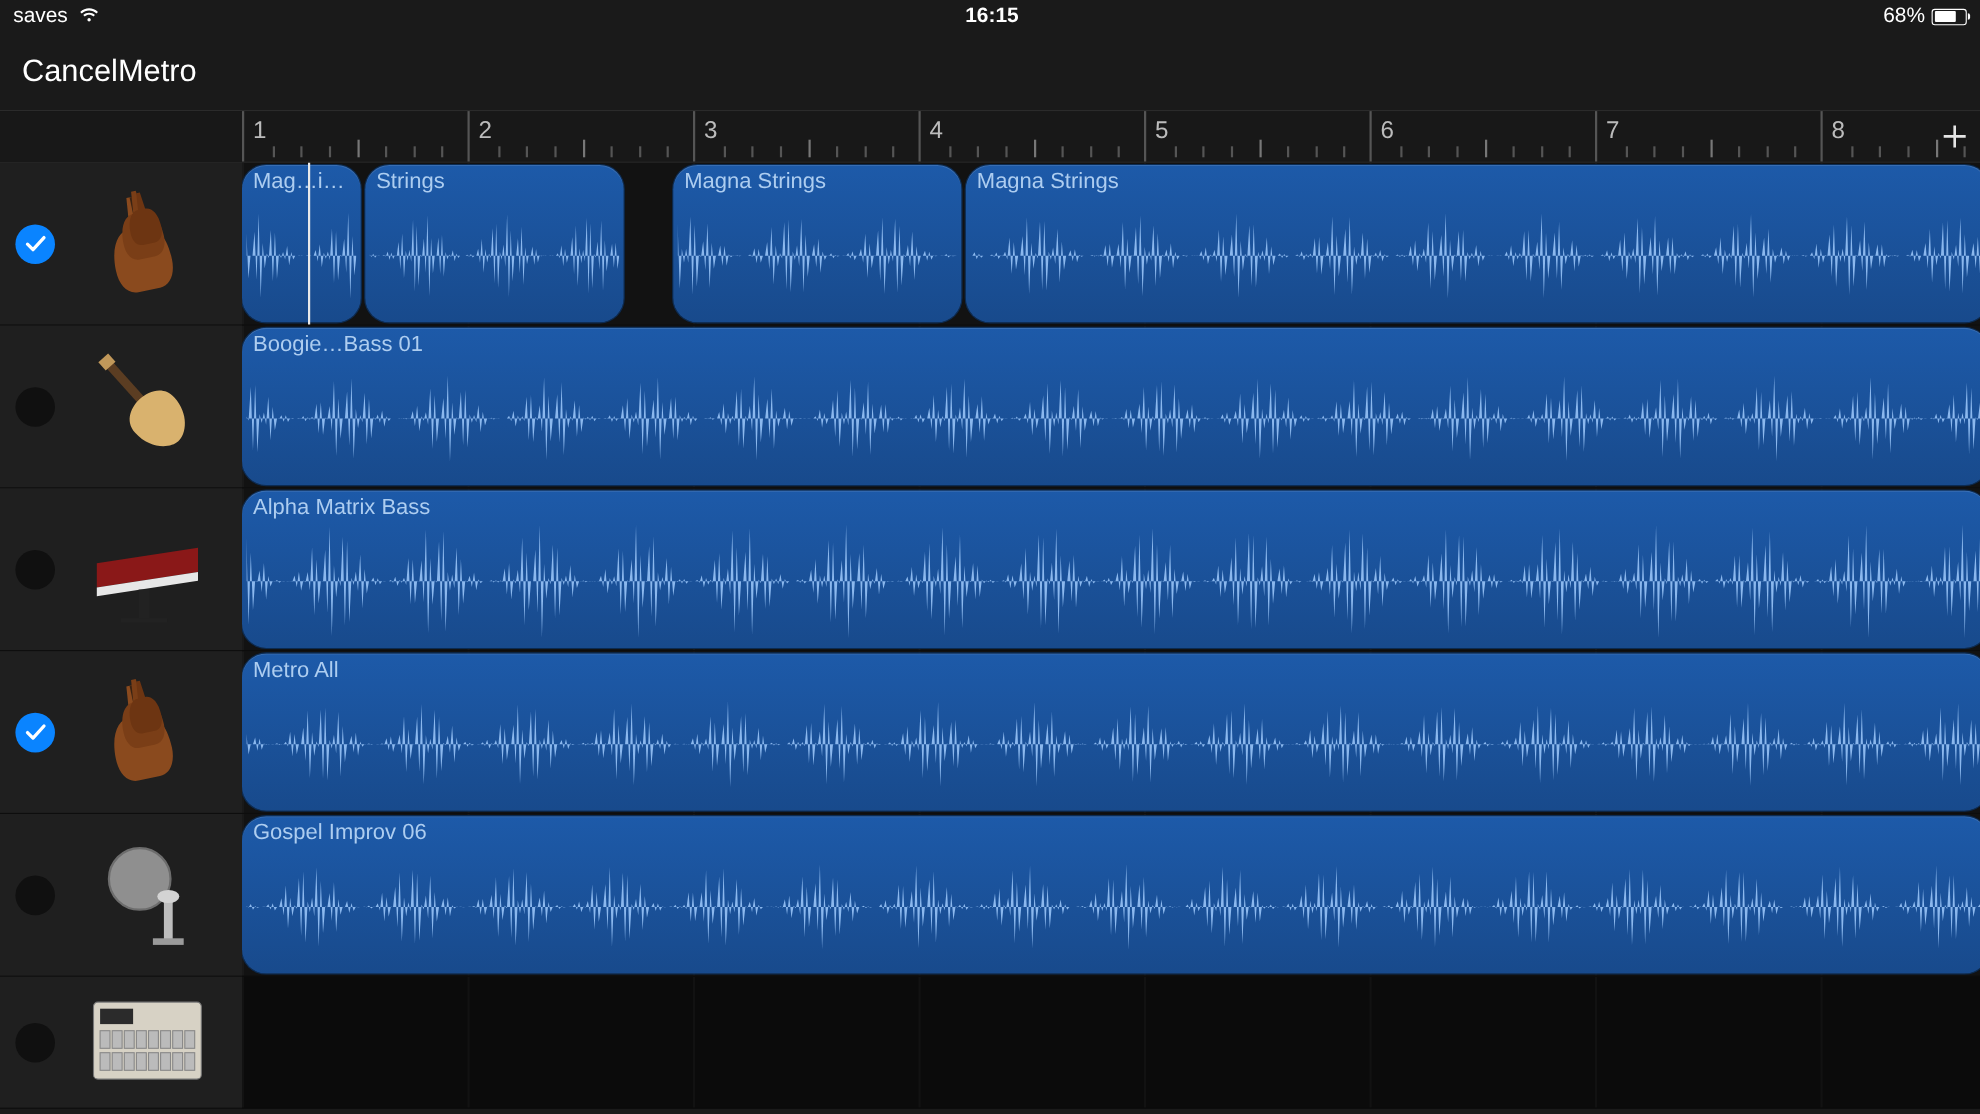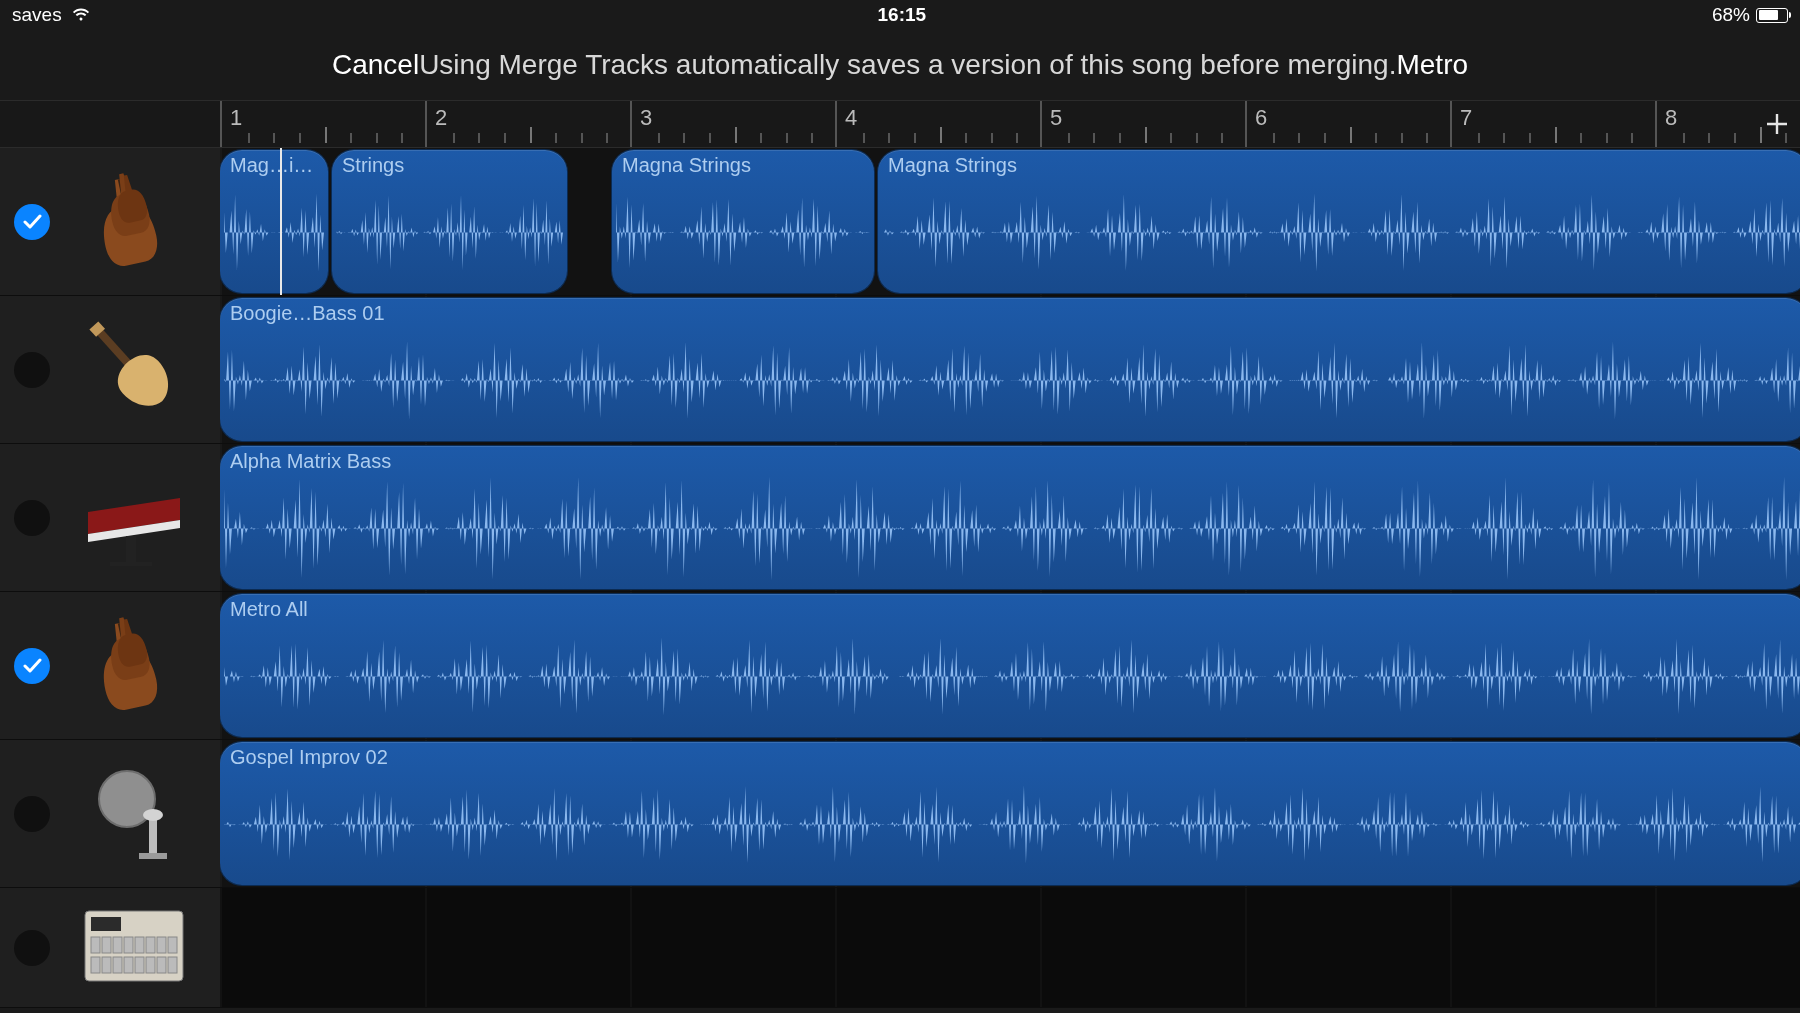--- a/index.html
+++ b/index.html
@@ -9,21 +9,21 @@
   .status-bar { height: 30px; display: flex; align-items: center; justify-content: space-between; padding: 0 12px; font-size: 19px; font-weight: 500; }
   .status-left { display: flex; align-items: center; gap: 8px; }
   .status-right { display: flex; align-items: center; gap: 6px; }
   .wifi-icon svg { width: 22px; height: 16px; }
   .battery { display: flex; align-items: center; gap: 4px; }
   .battery-shell { width: 32px; height: 15px; border: 1.5px solid #fff; border-radius: 3px; position: relative; display: inline-block; }
   .battery-shell::after { content: ""; position: absolute; right: -4px; top: 3.5px; width: 2.5px; height: 6px; background: #fff; border-radius: 0 2px 2px 0; }
   .battery-level { position: absolute; left: 1.5px; top: 1.5px; bottom: 1.5px; background: #fff; border-radius: 1px; }
 
   
-  .toolbar { height: 70px; display: flex; align-items: center; justify-content: center; padding: 0 20px; font-size: 28px; }
+  .toolbar { height: 70px; display: flex; align-items: center; justify-content: flex-start; padding: 0 20px; font-size: 28px; }
   .toolbar .tb-cancel { color: #fff; font-weight: 400; cursor: pointer; }
   .toolbar .tb-msg    { color: #d8d8d8; font-weight: 400; font-size: 28px; }
   .toolbar .tb-merge  { color: #fff; font-weight: 400; cursor: pointer; }
 
   
   .ruler-row { display: flex; height: 48px; background: #181818; border-top: 1px solid #2b2b2b; border-bottom: 1px solid #2b2b2b; position: relative; }
   .ruler-spacer { width: 220px; flex: 0 0 220px; background: #181818; }
   .ruler { position: relative; flex: 1; overflow: hidden; }
   .ruler .bar { position: absolute; top: 0; height: 100%; width: 205px; border-left: 2px solid #555; }
   .ruler .bar span { position: absolute; top: 4px; left: 8px; font-size: 22px; color: #bbb; }
@@ -77,21 +77,20 @@
     <span class="battery">
       <span class="battery-shell">
           <span class="battery-level" id="battLevel" style="width: 19.04px;"></span>
         </span>
     </span>
   </div>
 </div>
 
 <div class="toolbar">
   <div class="tb-cancel">Cancel</div>
-  <div class="tb-msg">Using Merge Tracks automatically saves a version of this song before merging.</div>
   <div class="tb-merge">Metro</div>
 </div>
 
 <div class="ruler-row">
   <div class="ruler-spacer"></div>
   <div class="ruler" id="ruler">
       <div class="bar" style="left: 0px; width: 205px;">
         <span>1</span>
         <div class="beat" style="left: 25.625px;"></div>
         <div class="beat" style="left: 51.25px;"></div>
@@ -353,21 +352,21 @@
         <div class="track-lane">
           <div class="grid" style="left: 0px;"></div>
           <div class="grid" style="left: 205px;"></div>
           <div class="grid" style="left: 410px;"></div>
           <div class="grid" style="left: 615px;"></div>
           <div class="grid" style="left: 820px;"></div>
           <div class="grid" style="left: 1025px;"></div>
           <div class="grid" style="left: 1230px;"></div>
           <div class="grid" style="left: 1435px;"></div>
           <div class="region" style="left: 0px; width: 1588px;">
-            <div class="label">Gospel Improv 02</div>
+            <div class="label">Gospel Improv 06</div>
             <div class="wave"><svg viewBox="0 0 1588 96" preserveAspectRatio="none">
                 <path d="M0 48 L0 47.482166419435025 L2 48.517833580564975 L4 45.67748165889876 L6 50.32251834110124 L8 47.34190871359746 L10 48.65809128640254 L12 47.999136991632824 L14 48.000863008367176 L16 47.86549126710357 L18 48.13450873289643 L20 45.89834311508513 L22 50.10165688491487 L24 45.06906327587316 L26 50.93093672412684 L28 47.99221409640457 L30 48.00778590359543 L32 41.102026219480955 L34 54.897973780519045 L36 30.648414652548915 L38 65.35158534745108 L40 40.49611468911484 L42 55.50388531088516 L44 46.64891669950933 L46 49.35108330049067 L48 24.735800252029502 L50 71.2641997479705 L52 19.363294595800397 L54 76.6367054041996 L56 43.6828699364946 L58 52.3171300635054 L60 40.44655324447624 L62 55.55344675552376 L64 16.198784903178783 L66 79.80121509682121 L68 27.007001711527714 L70 68.99299828847228 L72 47.68908117548897 L74 48.31091882451103 L76 36.760814541028836 L78 59.239185458971164 L80 28.02115291479739 L82 67.9788470852026 L84 41.68702926713266 L86 54.31297073286734 L88 47.74665468691848 L90 48.25334531308152 L92 43.17154970682722 L94 52.82845029317278 L96 44.766833446041325 L98 51.233166553958675 L100 47.780153049555736 L102 48.219846950444264 L104 47.98376483067766 L106 48.01623516932234 L108 47.79544818648203 L110 48.20455181351797 L112 46.83542164496928 L114 49.16457835503072 L116 47.869672787132096 L118 48.130327212867904 L120 45.09143653643494 L122 50.90856346356506 L124 36.3346672736834 L126 59.6653327263166 L128 40.10071366905488 L130 55.89928633094512 L132 47.870616254184924 L134 48.129383745815076 L136 31.789484920990365 L138 64.21051507900964 L140 20.16936328604567 L142 75.83063671395433 L144 40.29367928591811 L146 55.70632071408189 L148 44.2912465162595 L150 51.7087534837405 L152 18.282124029690465 L154 77.71787597030954 L156 20.891327428343097 L158 75.10867257165691 L160 45.96105113027939 L162 50.03894886972061 L164 38.773336964480784 L166 57.226663035519216 L168 22.823738518525325 L170 73.17626148147468 L172 36.100611796564856 L174 59.899388203435144 L176 47.99973581939435 L178 48.00026418060565 L180 41.16801642833555 L182 54.83198357166445 L184 40.31758525597267 L186 55.68241474402733 L188 46.67669003411755 L190 49.32330996588245 L192 47.88348914416926 L194 48.11651085583074 L196 47.77173856841598 L198 48.22826143158402 L200 47.9422257696643 L202 48.0577742303357 L204 47.885185182462905 L206 48.114814817537095 L208 47.18247414698145 L210 48.81752585301855 L212 41.73897714633006 L214 54.26102285366994 L216 41.33664010416431 L218 54.66335989583569 L220 47.924956833762295 L222 48.075043166237705 L224 38.29558671639694 L226 57.70441328360306 L228 23.95070426213759 L230 72.04929573786241 L232 37.366460097461534 L234 58.633539902538466 L236 46.9106431240328 L238 49.0893568759672 L240 23.158908984652783 L242 72.84109101534722 L244 16.84831326348413 L246 79.15168673651587 L248 42.706687265033324 L250 53.293312734966676 L252 41.89852387489354 L254 54.10147612510646 L256 20.030483242921 L258 75.96951675707899 L260 29.229491931720723 L262 66.77050806827927 L264 47.52762618323669 L266 48.47237381676331 L268 40.50741399182908 L270 55.49258600817092 L272 34.76572531972067 L274 61.23427468027933 L276 43.977293305606416 L278 52.022706694393584 L280 47.93438328603422 L282 48.06561671396578 L284 46.433898939968664 L286 49.566101060031336 L288 47.47461241618616 L290 48.52538758381384 L292 47.999570009785536 L294 48.000429990214464 L296 47.90806204995982 L298 48.09193795004018 L300 45.70796881158176 L302 50.29203118841824 L304 43.72121226134368 L306 52.27878773865632 L308 47.55239534479029 L310 48.44760465520971 L312 43.23054788682305 L314 52.76945211317695 L316 29.758281523753674 L318 66.24171847624632 L320 35.91449626744152 L322 60.08550373255848 L324 47.960755493386145 L326 48.039244506613855 L328 29.617932377791117 L330 66.38206762220888 L332 15.901448615014239 L334 80.09855138498577 L336 38.50741771156372 L338 57.49258228843628 L340 45.05985476993924 L342 50.94014523006076 L344 20.341644662597652 L346 75.65835533740236 L348 22.28818453725729 L350 73.7118154627427 L352 45.65686249338836 L354 50.34313750661164 L356 41.43779100927394 L358 54.56220899072606 L360 29.395003357099725 L362 66.60499664290028 L364 39.30469050114843 L366 56.69530949885157 L368 47.986484723924875 L370 48.013515276075125 L372 44.775066335335595 L374 51.224933664664405 L376 45.02810309559474 L378 50.97189690440526 L380 47.681982048536184 L382 48.318017951463816 L384 47.99860139622409 L386 48.00139860377591 L388 47.70140439440301 L390 48.29859560559699 L392 46.262991139611216 L394 49.737008860388784 L396 47.39074570344943 L398 48.60925429655057 L400 46.23634416999666 L402 49.76365583000334 L404 36.185124431958194 L406 59.814875568041806 L408 36.48031530286014 L410 59.51968469713986 L412 47.73081646737473 L414 48.26918353262527 L416 36.201316659069064 L418 59.798683340930936 L420 18.31737098445133 L422 77.68262901554867 L424 34.43437447329725 L426 61.56562552670275 L428 47.26912310099218 L430 48.73087689900782 L432 23.63610687285363 L434 72.36389312714637 L436 16.77367889060477 L438 79.22632110939523 L440 42.12872996669345 L442 53.87127003330655 L444 43.54111002540173 L446 52.45888997459827 L448 25.587170845760788 L450 70.4128291542392 L452 32.91048380789858 L454 63.08951619210142 L456 47.46045240413798 L458 48.53954759586202 L460 43.750460354548856 L462 52.249539645451144 L464 40.9198929232462 L466 55.0801070767538 L468 46.15477476143775 L470 49.84522523856225 L472 47.99287724173984 L474 48.00712275826016 L476 47.9058951964315 L478 48.0941048035685 L480 47.84013097036898 L482 48.15986902963102 L484 47.648878600663124 L486 48.351121399336876 L488 47.59634016931122 L490 48.40365983068878 L492 41.83030178351662 L494 54.16969821648338 L496 38.90504127686414 L498 57.09495872313586 L500 46.9430458376369 L502 49.0569541623631 L504 41.670645520743335 L506 54.329354479256665 L508 23.50801560051591 L510 72.4919843994841 L512 31.680766845605053 L514 64.31923315439495 L516 47.999778031424 L518 48.000221968576 L520 29.025363158121863 L522 66.97463684187814 L524 13.999691480748382 L526 82.00030851925162 L528 37.31869266770218 L530 58.68130733229782 L532 45.927404289355515 L534 50.072595710644485 L536 24.355393268736194 L538 71.6446067312638 L540 25.737288689547473 L542 70.26271131045253 L544 45.65277656103767 L546 50.34722343896233 L548 43.88947155516796 L550 52.11052844483204 L552 36.12589926421864 L554 59.87410073578136 L556 42.78199820001018 L558 53.21800179998982 L560 47.972670032749626 L562 48.027329967250374 L564 47.07092355376915 L566 48.92907644623085 L568 47.64179740467719 L570 48.35820259532281 L572 47.985634075708745 L574 48.014365924291255 L576 47.96873685631861 L578 48.03126314368139 L580 45.73759591210559 L582 50.26240408789441 L584 42.365305445481994 L586 53.634694554518006 L588 46.38206350834692 L590 49.61793649165308 L592 45.35589998225685 L594 50.64410001774315 L596 30.223306041613505 L598 65.77669395838649 L600 31.12231640558663 L602 64.87768359441337 L604 47.360861091263786 L606 48.639138908736214 L608 35.16867283544864 L610 60.83132716455136 L612 14.663748966863345 L614 81.33625103313665 L616 32.20062882674411 L618 63.79937117325589 L620 47.6142215486562 L622 48.3857784513438 L624 26.001071799067212 L626 69.9989282009328 L628 19.206585502361477 L630 76.79341449763852 L632 42.12542119053842 L634 53.87457880946158 L636 45.09771324198518 L638 50.90228675801482 L640 31.96191633613862 L642 64.03808366386139 L644 37.43930759343155 L646 58.56069240656845 L648 47.531643601328646 L650 48.468356398671354 L652 46.14148498470255 L654 49.85851501529745 L656 45.498873560242686 L658 50.501126439757314 L660 47.64773368088979 L662 48.35226631911021 L664 47.99999952927136 L666 48.00000047072864 L668 47.647339307329105 L670 48.352660692670895 L672 45.66800775532629 L674 50.33199224467371 L676 46.51145802592608 L678 49.48854197407392 L680 47.26304015067495 L682 48.73695984932505 L684 36.96279997949886 L686 59.03720002050114 L688 32.978607467817525 L690 63.021392532182475 L692 46.00556651215927 L694 49.99443348784073 L696 40.72668816837732 L698 55.27331183162268 L700 18.61033684065296 L702 77.38966315934704 L704 28.05815584292676 L706 67.94184415707323 L708 47.93562418712107 L710 48.06437581287893 L712 30.022884073124168 L714 65.97711592687583 L716 14.799619763945586 L718 81.20038023605441 L720 37.01228380460613 L722 58.98771619539387 L724 46.724437358033384 L726 49.275562641966616 L728 29.627858667946875 L730 66.37214133205313 L732 30.706229636013656 L734 65.29377036398634 L736 45.990157636231224 L738 50.009842363768776 L740 45.839957056302765 L742 50.160042943697235 L744 41.97230692167767 L746 54.02769307832233 L748 45.813047216538756 L750 50.186952783461244 L752 47.98539931710106 L754 48.01460068289894 L756 47.97493982662864 L758 48.02506017337136 L760 47.691067349220155 L762 48.308932650779845 L764 47.239309054158 L766 48.760690945842 L768 47.914049251795326 L770 48.085950748204674 L772 42.45208661061443 L774 53.54791338938557 L776 36.71107115916257 L778 59.28892884083743 L780 44.81619024966882 L782 51.18380975033118 L784 44.780289277562154 L786 51.219710722437846 L788 24.880480815761608 L790 71.11951918423838 L792 26.048179046739882 L794 69.95182095326012 L796 46.81449235179629 L798 49.18550764820371 L800 35.30952508896876 L802 60.69047491103124 L804 13.582762783264393 L806 82.4172372167356 L808 31.105918194777082 L810 64.89408180522292 L812 47.863140811079354 L814 48.136859188920646 L816 29.788229498060772 L818 66.21177050193923 L820 23.789479636102758 L822 72.21052036389725 L824 42.7642257956156 L826 53.2357742043844 L828 46.366712789119084 L830 49.633287210880916 L832 38.161941439017056 L834 57.838058560982944 L836 41.99922781395644 L838 54.00077218604356 L840 47.72053753392827 L842 48.27946246607173 L844 47.53763139591725 L846 48.46236860408275 L848 47.79991982363817 L850 48.20008017636183 L852 47.9331554083964 L854 48.0668445916036 L856 47.999890564969064 L858 48.000109435030936 L860 46.00744351246525 L862 49.99255648753475 L864 41.20183210663847 L866 54.79816789336153 L868 44.49772777491299 L870 51.50227222508701 L872 47.05915152887979 L874 48.94084847112021 L876 32.02964471176391 L878 63.97035528823609 L880 26.783751850049107 L882 69.2162481499509 L884 44.788101109511686 L886 51.211898890488314 L888 40.53843322841674 L890 55.46156677158326 L892 15.85415707876978 L894 80.14584292123021 L896 25.675045277991174 L898 70.32495472200883 L900 47.75921753629363 L902 48.24078246370637 L904 32.34813678152834 L906 63.65186321847166 L908 18.19169814248631 L910 77.8083018575137 L912 37.73071083396411 L914 58.26928916603589 L916 47.338184468663954 L918 48.661815531336046 L920 35.30816208534326 L922 60.69183791465674 L924 36.36738826261591 L926 59.63261173738409 L928 46.606203857936706 L930 49.393796142063294 L932 47.14904099870009 L934 48.85095900129991 L936 46.07823568175301 L938 49.92176431824699 L940 47.682611871706904 L942 48.317388128293096 L944 47.999600124367575 L946 48.000399875632425 L948 47.65882392844629 L950 48.34117607155371 L952 45.14794554363942 L954 50.85205445636058 L956 45.24935494174476 L958 50.75064505825524 L960 47.90316129159376 L962 48.09683870840624 L964 38.594355786777285 L966 57.405644213222715 L968 30.099324765879317 L970 65.90067523412068 L972 42.77725680980459 L974 53.22274319019541 L976 44.62482303357172 L978 51.37517696642828 L980 21.04474735489452 L982 74.95525264510547 L984 22.07178593674443 L986 73.92821406325557 L988 46.15569003348668 L990 49.84430996651332 L992 36.50787983557289 L994 59.49212016442711 L996 15.241654204959922 L998 80.75834579504007 L1000 31.42886770413638 L1002 64.57113229586362 L1004 47.983205034291636 L1006 48.016794965708364 L1008 34.339794220397806 L1010 61.660205779602194 L1012 29.78873151799307 L1014 66.21126848200693 L1016 43.96221719849393 L1018 52.03778280150607 L1020 47.25047167836177 L1022 48.74952832163823 L1024 43.28382723792463 L1026 52.71617276207537 L1028 45.70563511016366 L1030 50.29436488983634 L1032 47.92882041539506 L1034 48.07117958460494 L1036 47.997910304222074 L1038 48.002089695777926 L1040 47.521122386447495 L1042 48.478877613552505 L1044 46.65162758392612 L1046 49.34837241607388 L1048 47.98753825355844 L1050 48.01246174644156 L1052 43.53336330854038 L1054 52.46663669145962 L1056 35.092650930337015 L1058 60.907349069662985 L1060 41.69341898547226 L1062 54.30658101452774 L1064 47.0492238915657 L1066 48.9507761084343 L1068 27.91087234697281 L1070 68.08912765302719 L1072 21.273921848502127 L1074 74.72607815149787 L1076 43.43342835388674 L1078 52.56657164611326 L1080 41.070602031483574 L1082 54.929397968516426 L1084 15.659123194436333 L1086 80.34087680556367 L1088 25.001662885994563 L1090 70.99833711400544 L1092 47.51288033258646 L1094 48.48711966741354 L1096 35.5423399435553 L1098 60.4576600564447 L1100 23.634050841287575 L1102 72.36594915871243 L1104 39.41715575804265 L1106 56.58284424195735 L1108 47.729116251384795 L1110 48.270883748615205 L1112 40.548317991783684 L1114 55.451682008216316 L1116 41.733440795131436 L1118 54.266559204868564 L1120 47.32480899019571 L1122 48.67519100980429 L1124 47.826203497729146 L1126 48.173796502270854 L1128 47.91740058890108 L1130 48.08259941109892 L1132 47.81997690450714 L1134 48.18002309549286 L1136 47.93630266293818 L1138 48.06369733706182 L1140 46.48266617985013 L1142 49.51733382014987 L1144 40.43098919678496 L1146 55.56901080321504 L1148 42.04441854882178 L1150 53.95558145117822 L1152 47.9434120717146 L1154 48.0565879282854 L1156 34.94511171543821 L1158 61.05488828456179 L1160 23.537086947720226 L1162 72.46291305227977 L1164 40.485592984718686 L1166 55.514407015281314 L1168 44.879739998323814 L1170 51.120260001676186 L1172 19.317321463240987 L1174 76.68267853675901 L1176 19.883862066278247 L1178 76.11613793372175 L1180 45.50833052797013 L1182 50.49166947202987 L1184 38.472709002658235 L1186 57.527290997341765 L1188 19.355418939736396 L1190 76.6445810602636 L1192 33.206054050188946 L1194 62.793945949811054 L1196 47.99465143647057 L1198 48.00534856352943 L1200 38.93925801943655 L1202 57.06074198056345 L1204 36.21402076102726 L1206 59.78597923897274 L1208 45.47525414674721 L1210 50.52474585325279 L1212 47.75495967109785 L1214 48.24504032890215 L1216 46.66458247209817 L1218 49.33541752790183 L1220 47.76685392354371 L1222 48.23314607645629 L1224 47.991177011152125 L1226 48.008822988847875 L1228 47.73966566396717 L1230 48.26033433603283 L1232 44.80690085557953 L1234 51.19309914442047 L1236 43.7009961411231 L1238 52.2990038588769 L1240 47.913127783065214 L1242 48.086872216934786 L1244 40.850462691670714 L1246 55.149537308329286 L1248 28.292385647623902 L1250 67.7076143523761 L1252 38.37389237285234 L1254 57.62610762714766 L1256 47.214614711918756 L1258 48.785385288081244 L1260 25.291724158980617 L1262 70.70827584101939 L1264 17.346404350760146 L1266 78.65359564923986 L1268 42.16280936513372 L1270 53.83719063486628 L1272 42.14924572545776 L1274 53.85075427454224 L1276 18.012741563849374 L1278 77.98725843615063 L1280 26.24160032300619 L1282 69.7583996769938 L1284 47.278685957730346 L1286 48.721314042269654 L1288 39.056367152508685 L1290 56.943632847491315 L1292 30.243552221036744 L1294 65.75644777896326 L1296 41.79541818852941 L1298 54.20458181147059 L1300 47.92395100278799 L1302 48.07604899721201 L1304 44.6504468933478 L1306 51.3495531066522 L1308 45.82904546092254 L1310 50.17095453907746 L1312 47.877407847126676 L1314 48.122592152873324 L1316 47.99957928488501 L1318 48.00042071511499 L1320 47.37135174108556 L1322 48.62864825891444 L1324 45.92262008787219 L1326 50.07737991212781 L1328 47.68174429844428 L1330 48.31825570155572 L1332 44.90211480986488 L1334 51.09788519013512 L1336 34.33173129289011 L1338 61.66826870710989 L1340 37.90336371526385 L1342 58.09663628473615 L1344 47.992396518445325 L1346 48.007603481554675 L1348 32.175327640133446 L1350 63.824672359866554 L1352 18.067009180905956 L1354 77.93299081909404 L1356 38.2731198459225 L1358 57.7268801540775 L1360 45.43778842014195 L1362 50.56221157985805 L1364 19.92191799080358 L1366 76.07808200919642 L1368 19.91311503821317 L1370 76.08688496178684 L1372 45.029417253285814 L1374 50.970582746714186 L1376 40.81860839427472 L1378 55.18139160572528 L1380 25.241460706172987 L1382 70.75853929382701 L1384 36.19379185841145 L1386 59.80620814158855 L1388 47.953928184052 L1390 48.046071815948 L1392 42.944033860053565 L1394 53.055966139946435 L1396 41.987762778439645 L1398 54.012237221560355 L1400 46.924897436581674 L1402 49.075102563418326 L1404 47.96412154760891 L1406 48.03587845239109 L1408 47.98176769989053 L1410 48.01823230010947 L1412 47.63724768304401 L1414 48.36275231695599 L1416 47.70980454013282 L1418 48.29019545986718 L1420 47.0689121952506 L1422 48.9310878047494 L1424 40.21283724496995 L1426 55.78716275503005 L1428 39.28695030353333 L1430 56.71304969646667 L1432 47.70451768270185 L1434 48.29548231729815 L1436 38.53971726880542 L1438 57.46028273119458 L1440 21.890844861497214 L1442 74.10915513850279 L1444 34.976519215818 L1446 61.023480784182 L1448 47.47860990228109 L1450 48.52139009771891 L1452 24.556342305309073 L1454 71.44365769469093 L1456 15.67641486008327 L1458 80.32358513991673 L1460 41.23364505292729 L1462 54.76635494707271 L1464 43.52200132322265 L1466 52.47799867677735 L1468 22.486326716045454 L1470 73.51367328395455 L1472 29.266789462878638 L1474 66.73321053712137 L1476 47.14959464168961 L1478 48.85040535831039 L1480 42.362411654659454 L1482 53.637588345340546 L1484 36.94897439573258 L1486 59.05102560426742 L1488 44.396051300157495 L1490 51.603948699842505 L1492 47.989927665847375 L1494 48.010072334152625 L1496 47.17613553079131 L1498 48.82386446920869 L1500 47.867273565273955 L1502 48.132726434726045 L1504 47.952888371953506 L1506 48.047111628046494 L1508 47.86365666564684 L1510 48.13634333435316 L1512 44.73179648296634 L1514 51.26820351703366 L1516 42.037102676405965 L1518 53.962897323594035 L1520 47.12323861756663 L1522 48.87676138243337 L1524 43.368204771507244 L1526 52.631795228492756 L1528 27.874376526217727 L1530 68.12562347378227 L1532 33.33287288391827 L1534 62.66712711608173 L1536 47.98535505588593 L1538 48.01464494411407 L1540 30.73698258714413 L1542 65.26301741285587 L1544 14.583149018637656 L1546 81.41685098136234 L1548 36.52623410870481 L1550 59.47376589129519 L1552 46.140191362217315 L1554 49.859808637782685 L1556 22.68591958382668 L1558 73.31408041617331 L1560 22.228367017988745 L1562 73.77163298201125 L1564 44.86548761972572 L1566 51.13451238027428 L1568 43.15465986979211 L1570 52.84534013020789 L1572 31.944586627652168 L1574 64.05541337234783 L1576 39.88407701678288 L1578 56.11592298321712 L1580 47.923735404809 L1582 48.076264595191 L1584 45.89200941333883 L1586 50.10799058666117 L1588 48 Z"></path>
               </svg></div>
           </div>
         </div>
       </div>
       <div class="track-row short">
         <div class="track-head">
           <div class="chk"></div>
           <div class="inst-icon">

